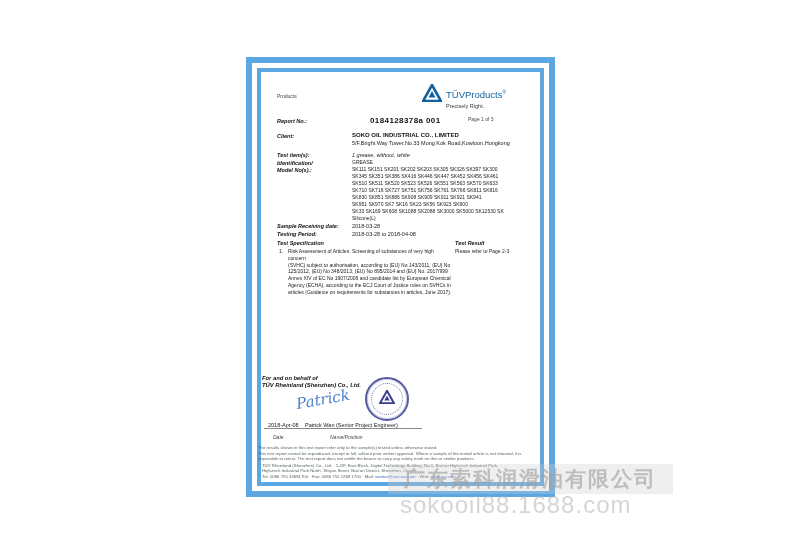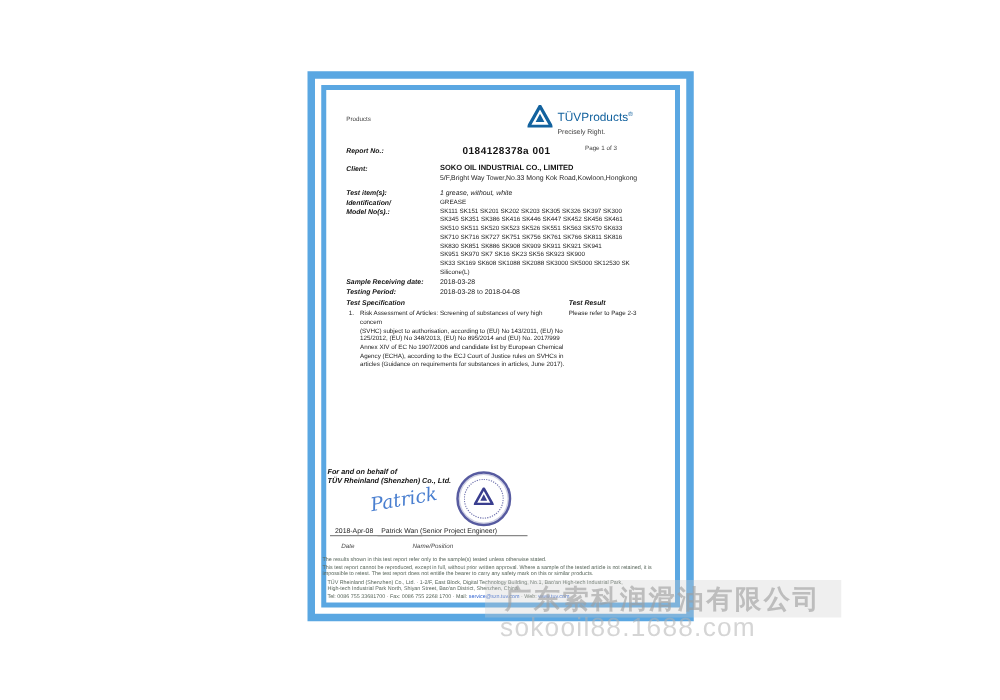--- a/index.html
+++ b/index.html
@@ -30,21 +30,21 @@
     box-shadow:inset 0 0 0 1px rgba(58,62,143,.25);}
   .stamp-ring{position:absolute;inset:4px;border-radius:50%;border:1px dotted rgba(58,62,143,.7);}
   .signature{font-family:"DejaVu Serif",serif;font-style:italic;font-size:15px;
     color:#4a7fd0;transform:rotate(-10deg);transform-origin:left bottom;}
   .sig-underline{position:absolute;width:74px;border-bottom:1px solid #888;}
   .foot{font-size:4.3px;line-height:5.6px;color:#57655a;}
   .foot-addr{font-size:4.3px;line-height:5.4px;color:#57655a;}
   .link{color:#2b5fd0;}
   .wm-cn{position:absolute;left:388px;top:464px;font-size:21px;font-weight:bold;letter-spacing:2px;
     color:rgba(158,158,158,.62);background:rgba(205,205,205,.32);padding:1px 16px;white-space:nowrap;z-index:5;}
-  .wm-url{position:absolute;left:400px;top:491px;font-size:21px;letter-spacing:1px;
+  .wm-url{position:absolute;left:400px;top:491px;font-size:24px;letter-spacing:1px;
     color:rgba(178,178,178,.55);white-space:nowrap;z-index:5;}
 </style>
 </head>
 <body>
 
 <div class="cert">
   <div class="frame-outer"></div>
   <div class="frame-inner"></div>
 
   <div class="abs small" style="left:31px;top:36px;color:#444;">Products</div>

